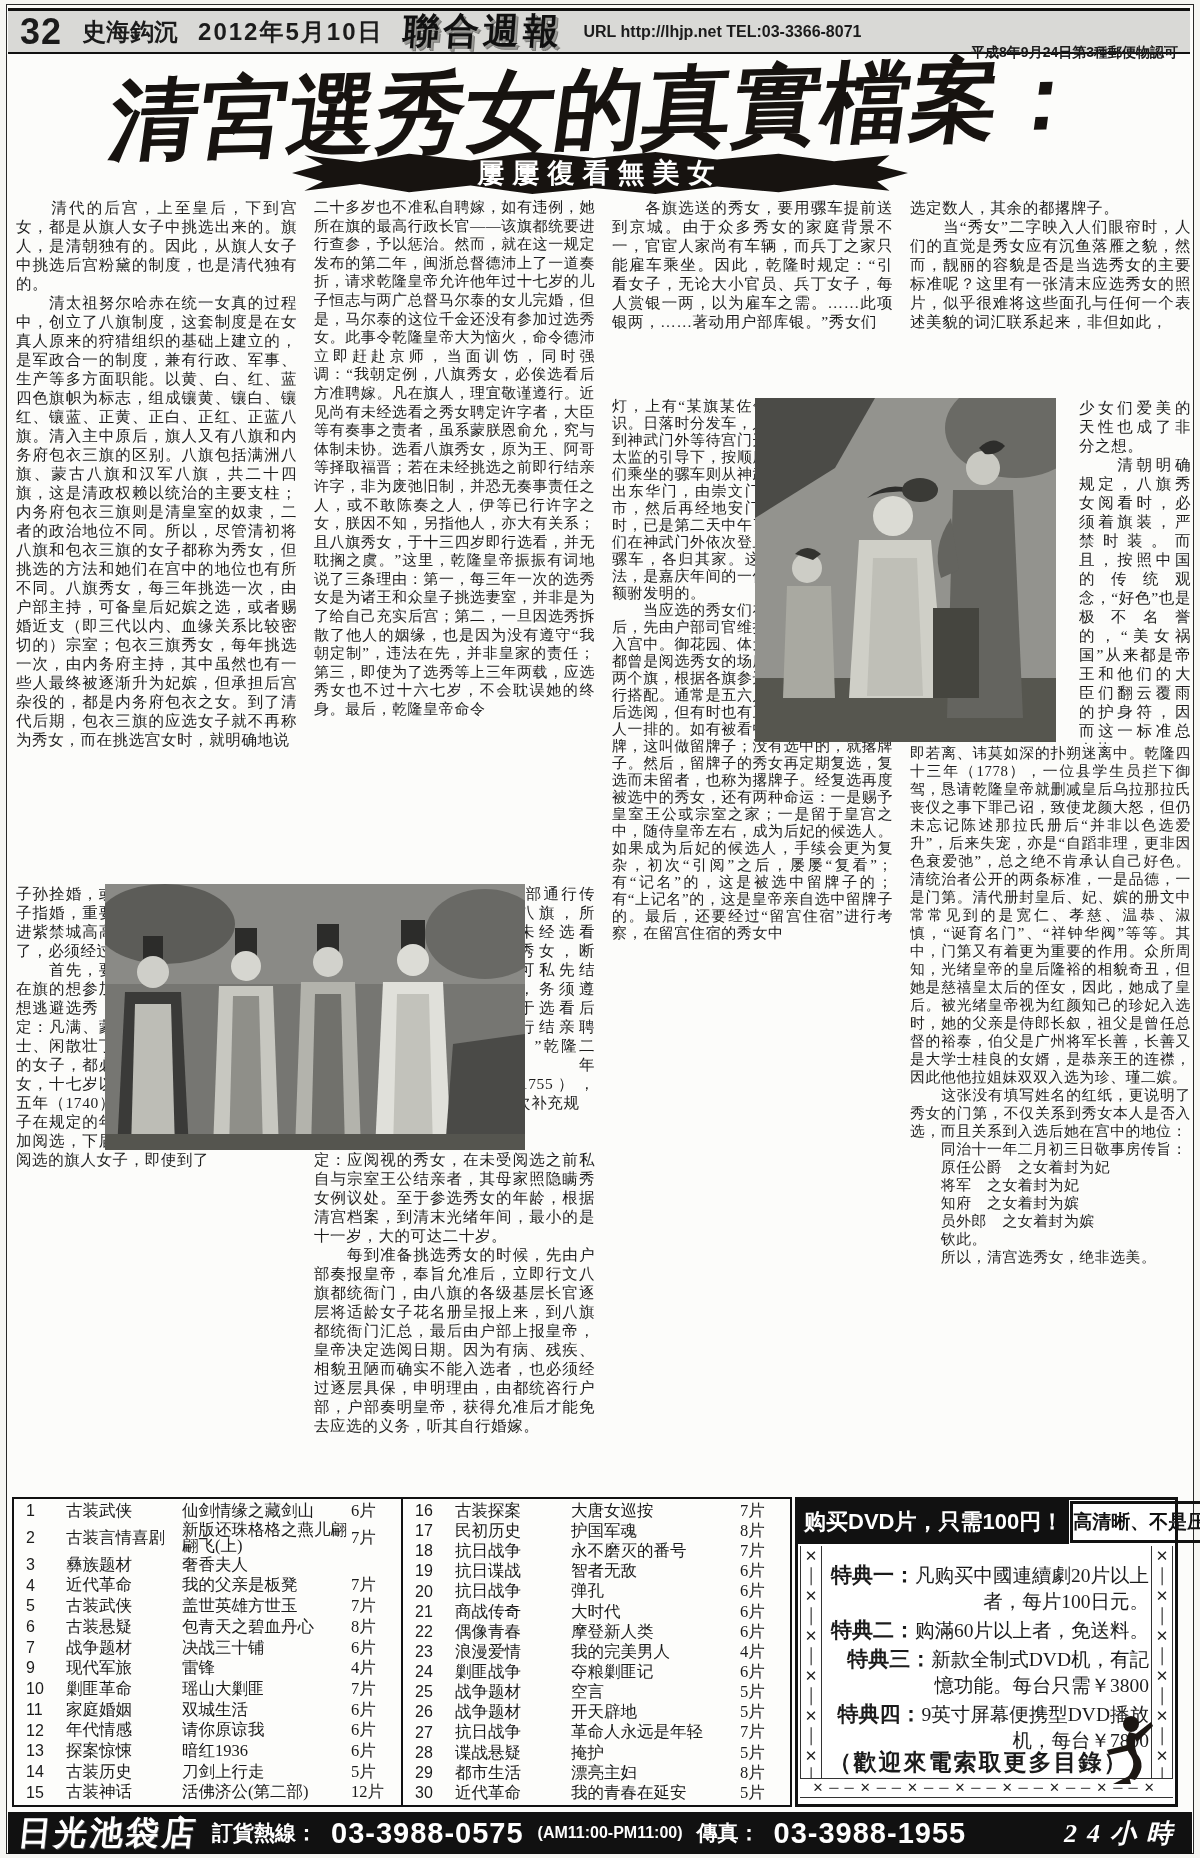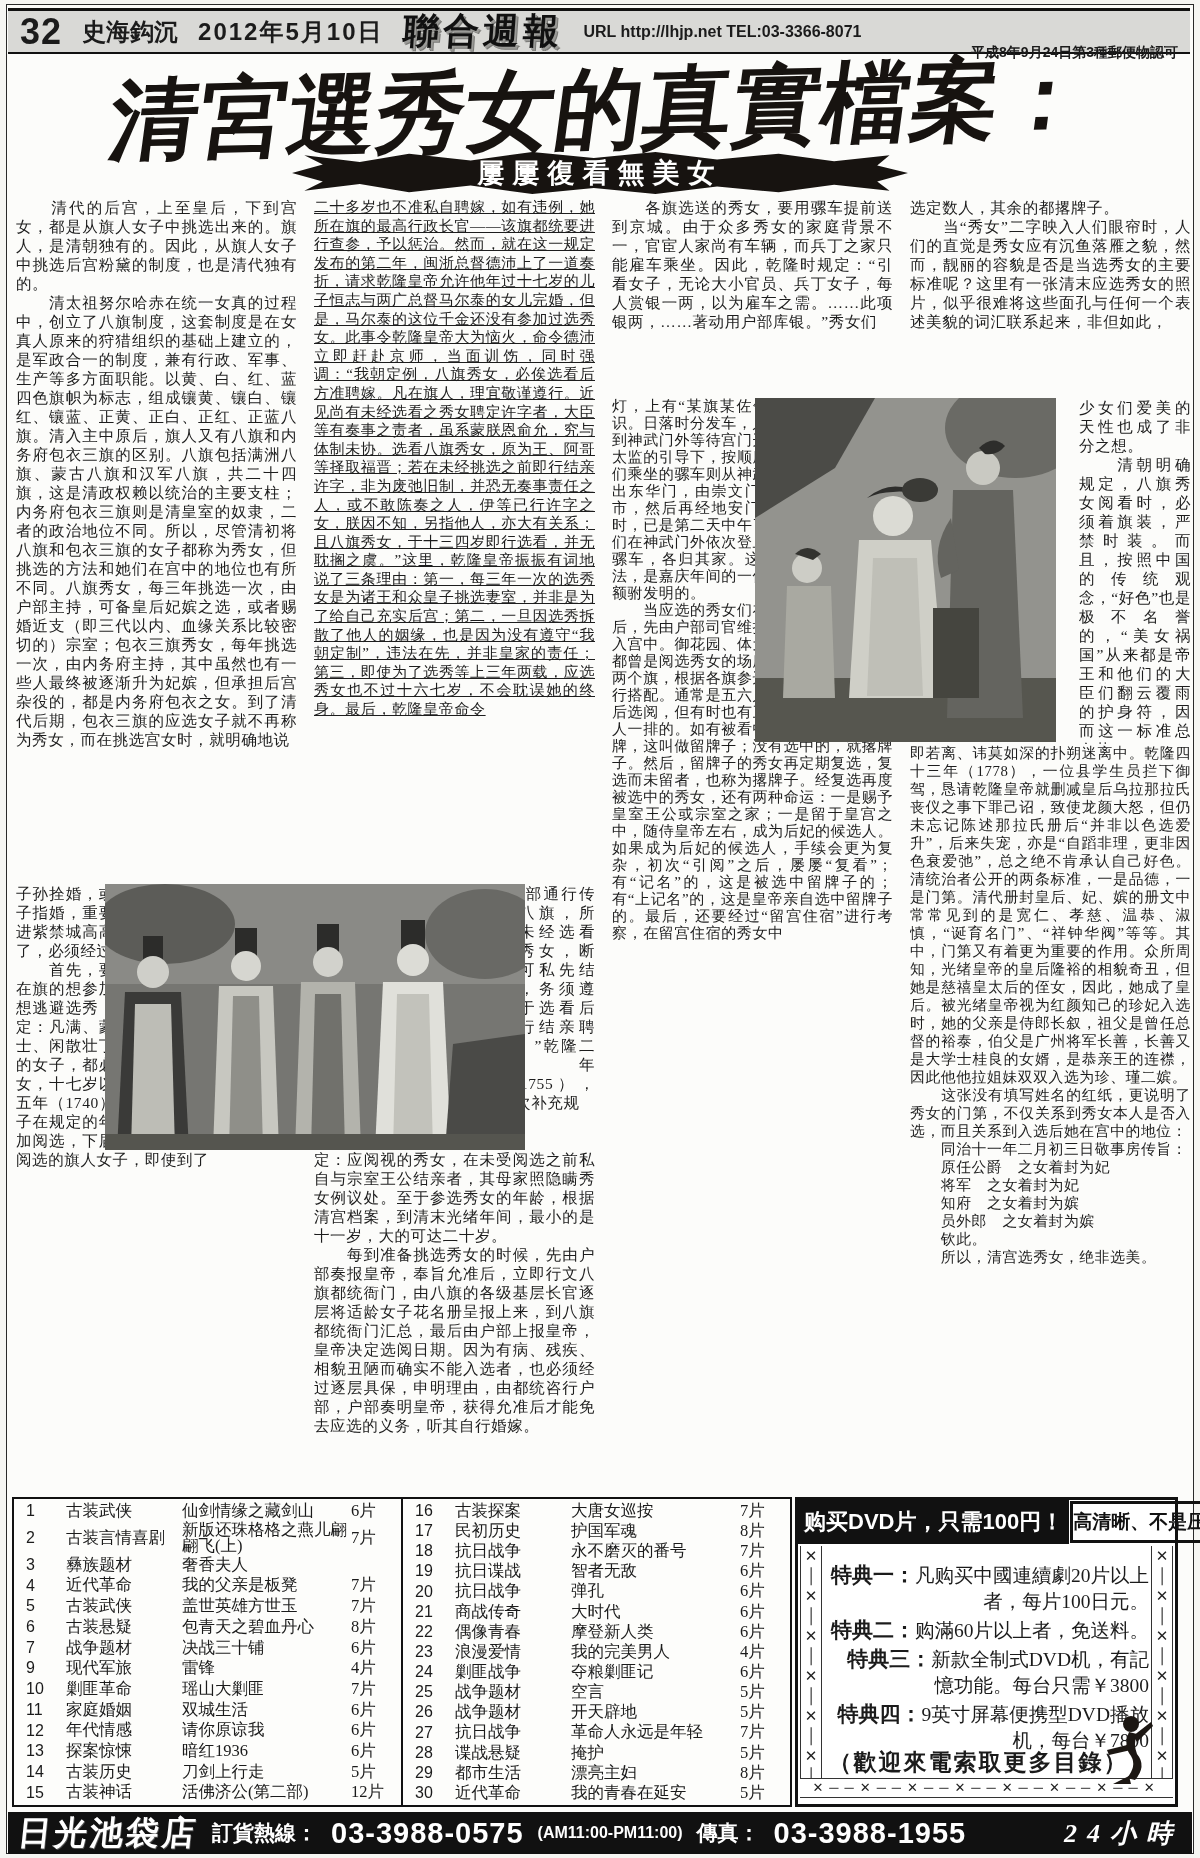--- a/index.html
+++ b/index.html
@@ -34,21 +34,21 @@
     clip-path:polygon(0% 50%,5% 30%,2% 8%,11% 24%,19% 4%,29% 20%,39% 0%,49% 14%,59% 0%,69% 18%,79% 4%,88% 22%,97% 8%,95% 32%,100% 50%,95% 70%,97% 92%,88% 78%,79% 96%,69% 82%,59% 100%,49% 86%,39% 100%,29% 80%,19% 96%,11% 76%,2% 92%,5% 70%);}
   .banner span{color:#fff;font-family:Liberation Sans, sans-serif;
     font-weight:900;font-size:27px;letter-spacing:8px;}
   
   .col{position:absolute;top:198px;height:1296px;width:281px;
     display:flex;flex-direction:column;}
   .c1{left:16px;} .c2{left:314px;} .c3{left:612px;} .c4{left:910px;}
   .seg{font-size:15.5px;line-height:19px;text-align:justify;
     white-space:pre-line;overflow:hidden;letter-spacing:0.6px;color:#1d1d1d;}
   .c1 .sa{height:686px;} .c1 .sb{height:266px;width:95px;} .c1 .sc{height:344px;}
-  .c2 .sa{height:686px;font-size:15px;line-height:18.6px;text-decoration:underline;}
+  .c2 .sa{height:686px;font-size:15px;line-height:18.6px;}
   .c2 .sb{height:266px;width:96px;align-self:flex-end;} .c2 .sc{height:344px;}
   .c3 .sa{height:200px;} .c3 .sb{height:346px;width:146px;}
   .c3 .sc{height:750px;font-size:15px;line-height:17px;}
   .c4 .sa{height:200px;} .c4 .sb{height:346px;width:112px;align-self:flex-end;}
   .c4 .sc{height:750px;font-size:14.8px;line-height:18px;}
   
   .photo{position:absolute;overflow:hidden;background:#8b8b88;}
   .photo1{left:105px;top:884px;width:420px;height:266px;}
   .photo2{left:755px;top:398px;width:301px;height:344px;}
   .photo svg{display:block;}

